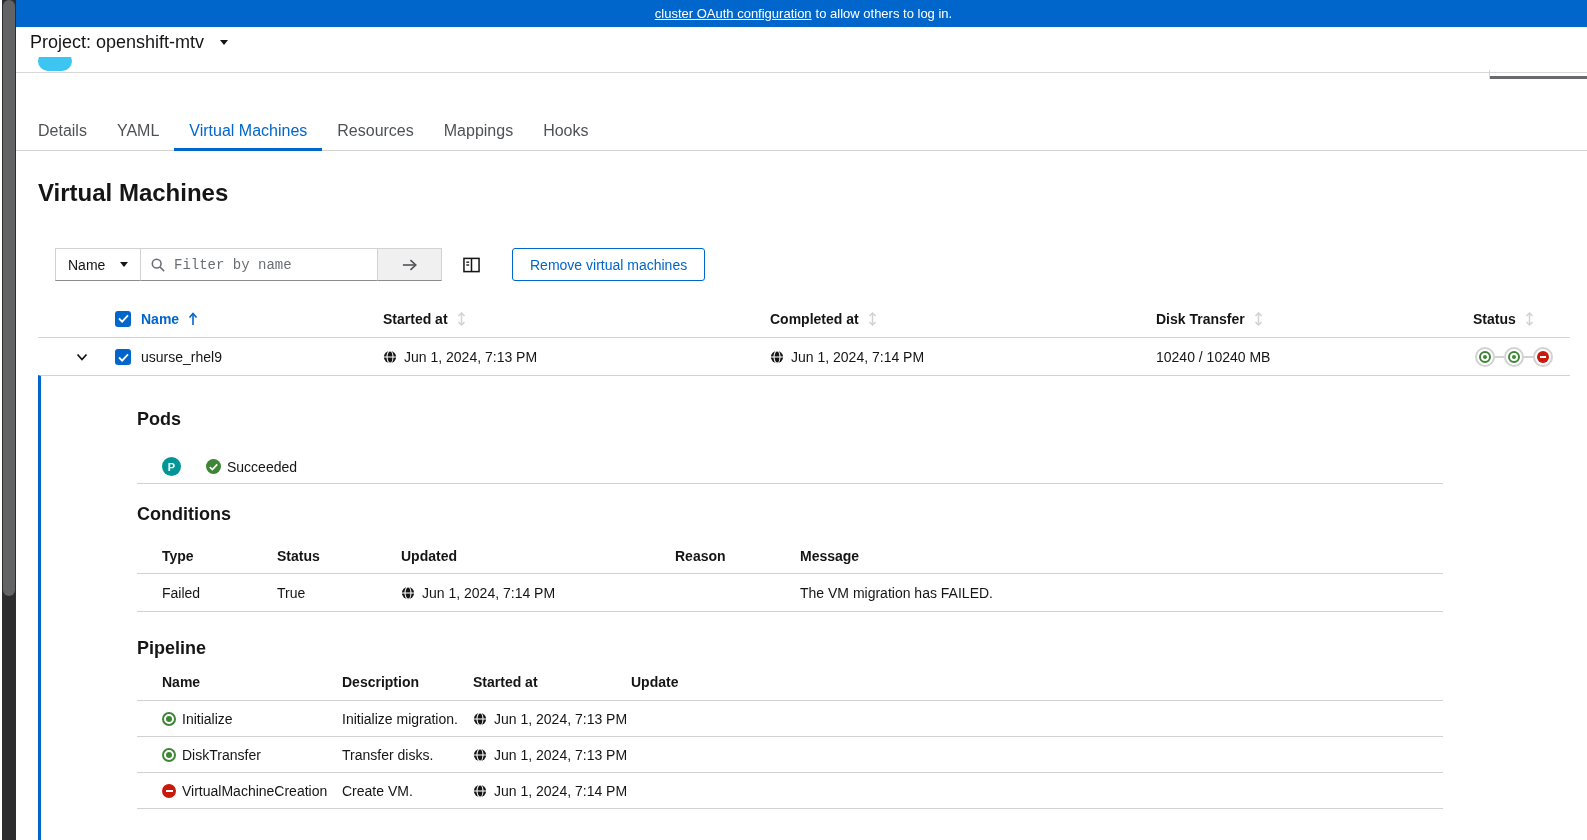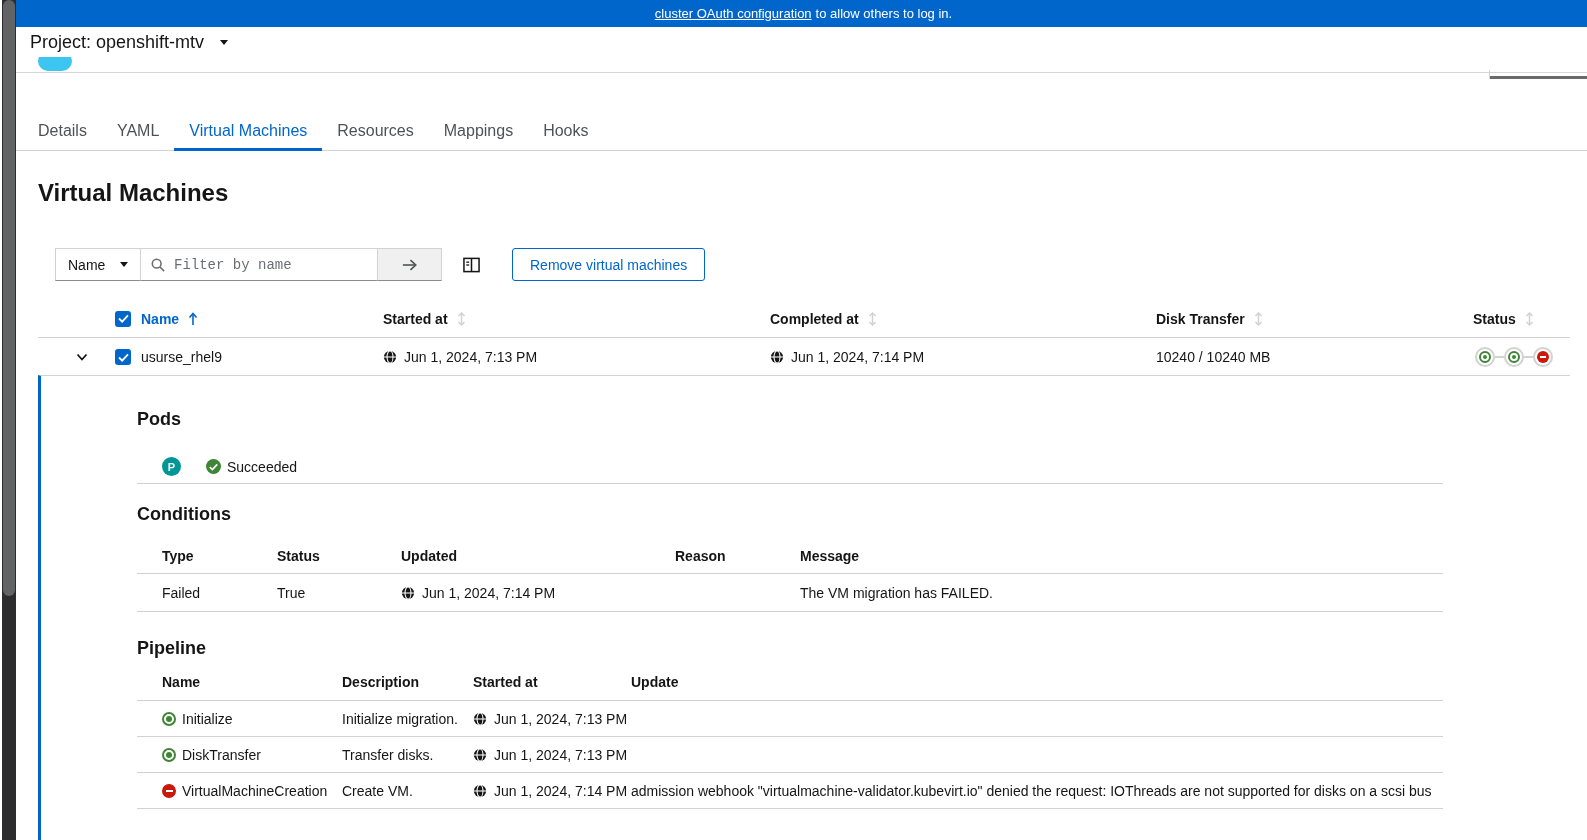--- a/index.html
+++ b/index.html
@@ -369,16 +369,15 @@
     </span>
     <span class="icell" style="left:205px;">Create VM.</span>
     <span class="icell ts" style="left:336px;">
       <svg width="14" height="14" viewBox="0 0 16 16">
         <circle cx="8" cy="8" r="7" fill="#151515"></circle>
         <line x1="1" y1="8" x2="15" y2="8" stroke="#fff" stroke-width="1.2"></line>
         <ellipse cx="8" cy="8" rx="3.4" ry="7" fill="none" stroke="#fff" stroke-width="1.2"></ellipse>
       </svg>
       <span>Jun 1, 2024, 7:14 PM</span>
     </span>
-    <span class="icell" style="left:494px;">admission webhook "virtualmachine-validator.kubevirt.io" denied the request: IOThreads are not supported for disks on a scsi bus</span>
   </div>
 
 </div>
 
 </body></html>

